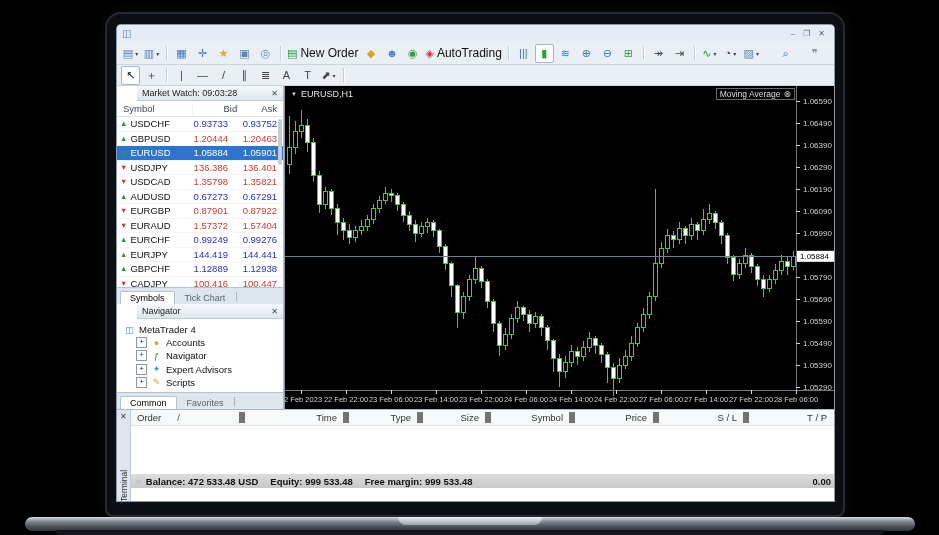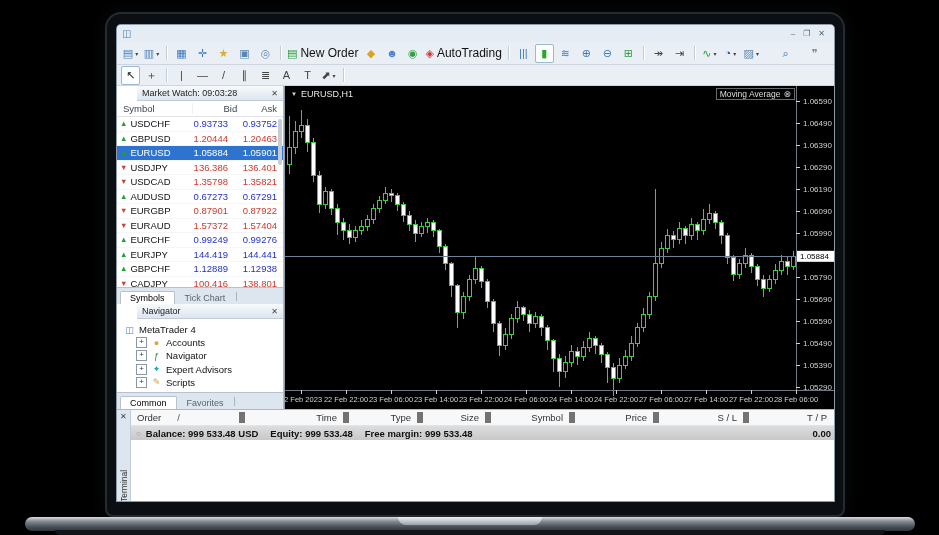--- a/index.html
+++ b/index.html
@@ -71,21 +71,21 @@
   .chart-title .tri{font-size:6px;color:#cfcfcf;}
   .ma-label{position:absolute;top:2px;right:39px;border:1px solid #6a6a6a;color:#ddd;font-size:8.5px;
             padding:0 3px;display:flex;gap:3px;align-items:center;z-index:2;background:#000;}
   .ma-close{font-size:9px;color:#cfcfcf;}
   
   .terminal{height:91px;background:#fff;border-top:1px solid #aeb9c6;position:relative;}
   .term-strip{position:absolute;left:0;top:0;bottom:0;width:13px;background:#dde5ee;border-right:1px solid #c2ccd7;overflow:hidden;}
   .term-x{position:absolute;top:2px;left:3px;font-size:8px;color:#444;}
   .term-vlabel{position:absolute;bottom:14px;left:-13px;width:40px;transform:rotate(-90deg);transform-origin:center;
                font-size:8.5px;color:#333;}
-  .term-content{margin-left:14px;display:flex;flex-direction:column;height:100%;}
+  .term-content{margin-left:14px;display:flex;flex-direction:column;height:100%;gap:48px;}
   .term-head{display:flex;height:15px;align-items:center;font-size:9.5px;color:#333;background:#f6f8fa;border-bottom:1px solid #e0e5ea;}
   .th-cell{padding:0 6px;text-align:right;border-left:6px solid #737373;flex:none;}
   .th-cell.first{text-align:left;border-left:none;display:flex;align-items:center;}
   .th-sort{margin-left:16px;color:#555;}
   .term-balance{display:flex;height:14px;align-items:center;background:linear-gradient(#dddddd,#c8c8c8);
                 font-weight:bold;font-size:9.5px;padding-left:5px;position:relative;}
   .term-balance .dot{font-size:8px;color:#8a929a;margin-right:5px;font-weight:normal;}
   .term-balance span.seg{margin-right:12px;}
   .term-profit{position:absolute;right:3px;}
 </style>
@@ -311,21 +311,21 @@
                 <div class="mw-row">
                   <span class="arr" style="color: rgb(34, 160, 51);">▲</span>
                   <span class="mw-sym">GBPCHF</span>
                   <span class="mw-bid" style="color: rgb(36, 49, 200);">1.12889</span>
                   <span class="mw-ask" style="color: rgb(36, 49, 200);">1.12938</span>
                 </div>
                 <div class="mw-row">
                   <span class="arr" style="color: rgb(208, 64, 48);">▼</span>
                   <span class="mw-sym">CADJPY</span>
                   <span class="mw-bid" style="color: rgb(204, 58, 46);">100.416</span>
-                  <span class="mw-ask" style="color: rgb(204, 58, 46);">138.801</span>
+                  <span class="mw-ask" style="color: rgb(204, 58, 46);">100.447</span>
                 </div>
               </div>
             <div class="tabs" id="mw-tabs">
                 <span class="tab active">Symbols</span>
                 <span class="tab">Tick Chart</span>
                 <span class="tab-sep">|</span>
               </div>
           </div>
 
           <div class="nav">
@@ -625,21 +625,21 @@
               <span class="th-cell" style="width: 56px;"><span>Type</span></span>
               <span class="th-cell" style="width: 50px;"><span>Size</span></span>
               <span class="th-cell" style="width: 66px;"><span>Symbol</span></span>
               <span class="th-cell" style="width: 66px;"><span>Price</span></span>
               <span class="th-cell" style="width: 72px;"><span>S / L</span></span>
               <span class="th-cell" style="width: 72px;"><span>T / P</span></span>
               <span class="th-cell" style="width: 66px;"></span>
             </div>
           <div class="term-balance">
             <span class="dot">○</span>
-            <span class="seg">Balance: 999 533.48 USD</span>
+            <span class="seg">Balance: 472 533.48 USD</span>
             <span class="seg">Equity: 999 533.48</span>
             <span class="seg">Free margin: 999 533.48</span>
             <span class="term-profit">0.00</span>
           </div>
         </div>
       </div>
 
     </div>
   </div>
 

